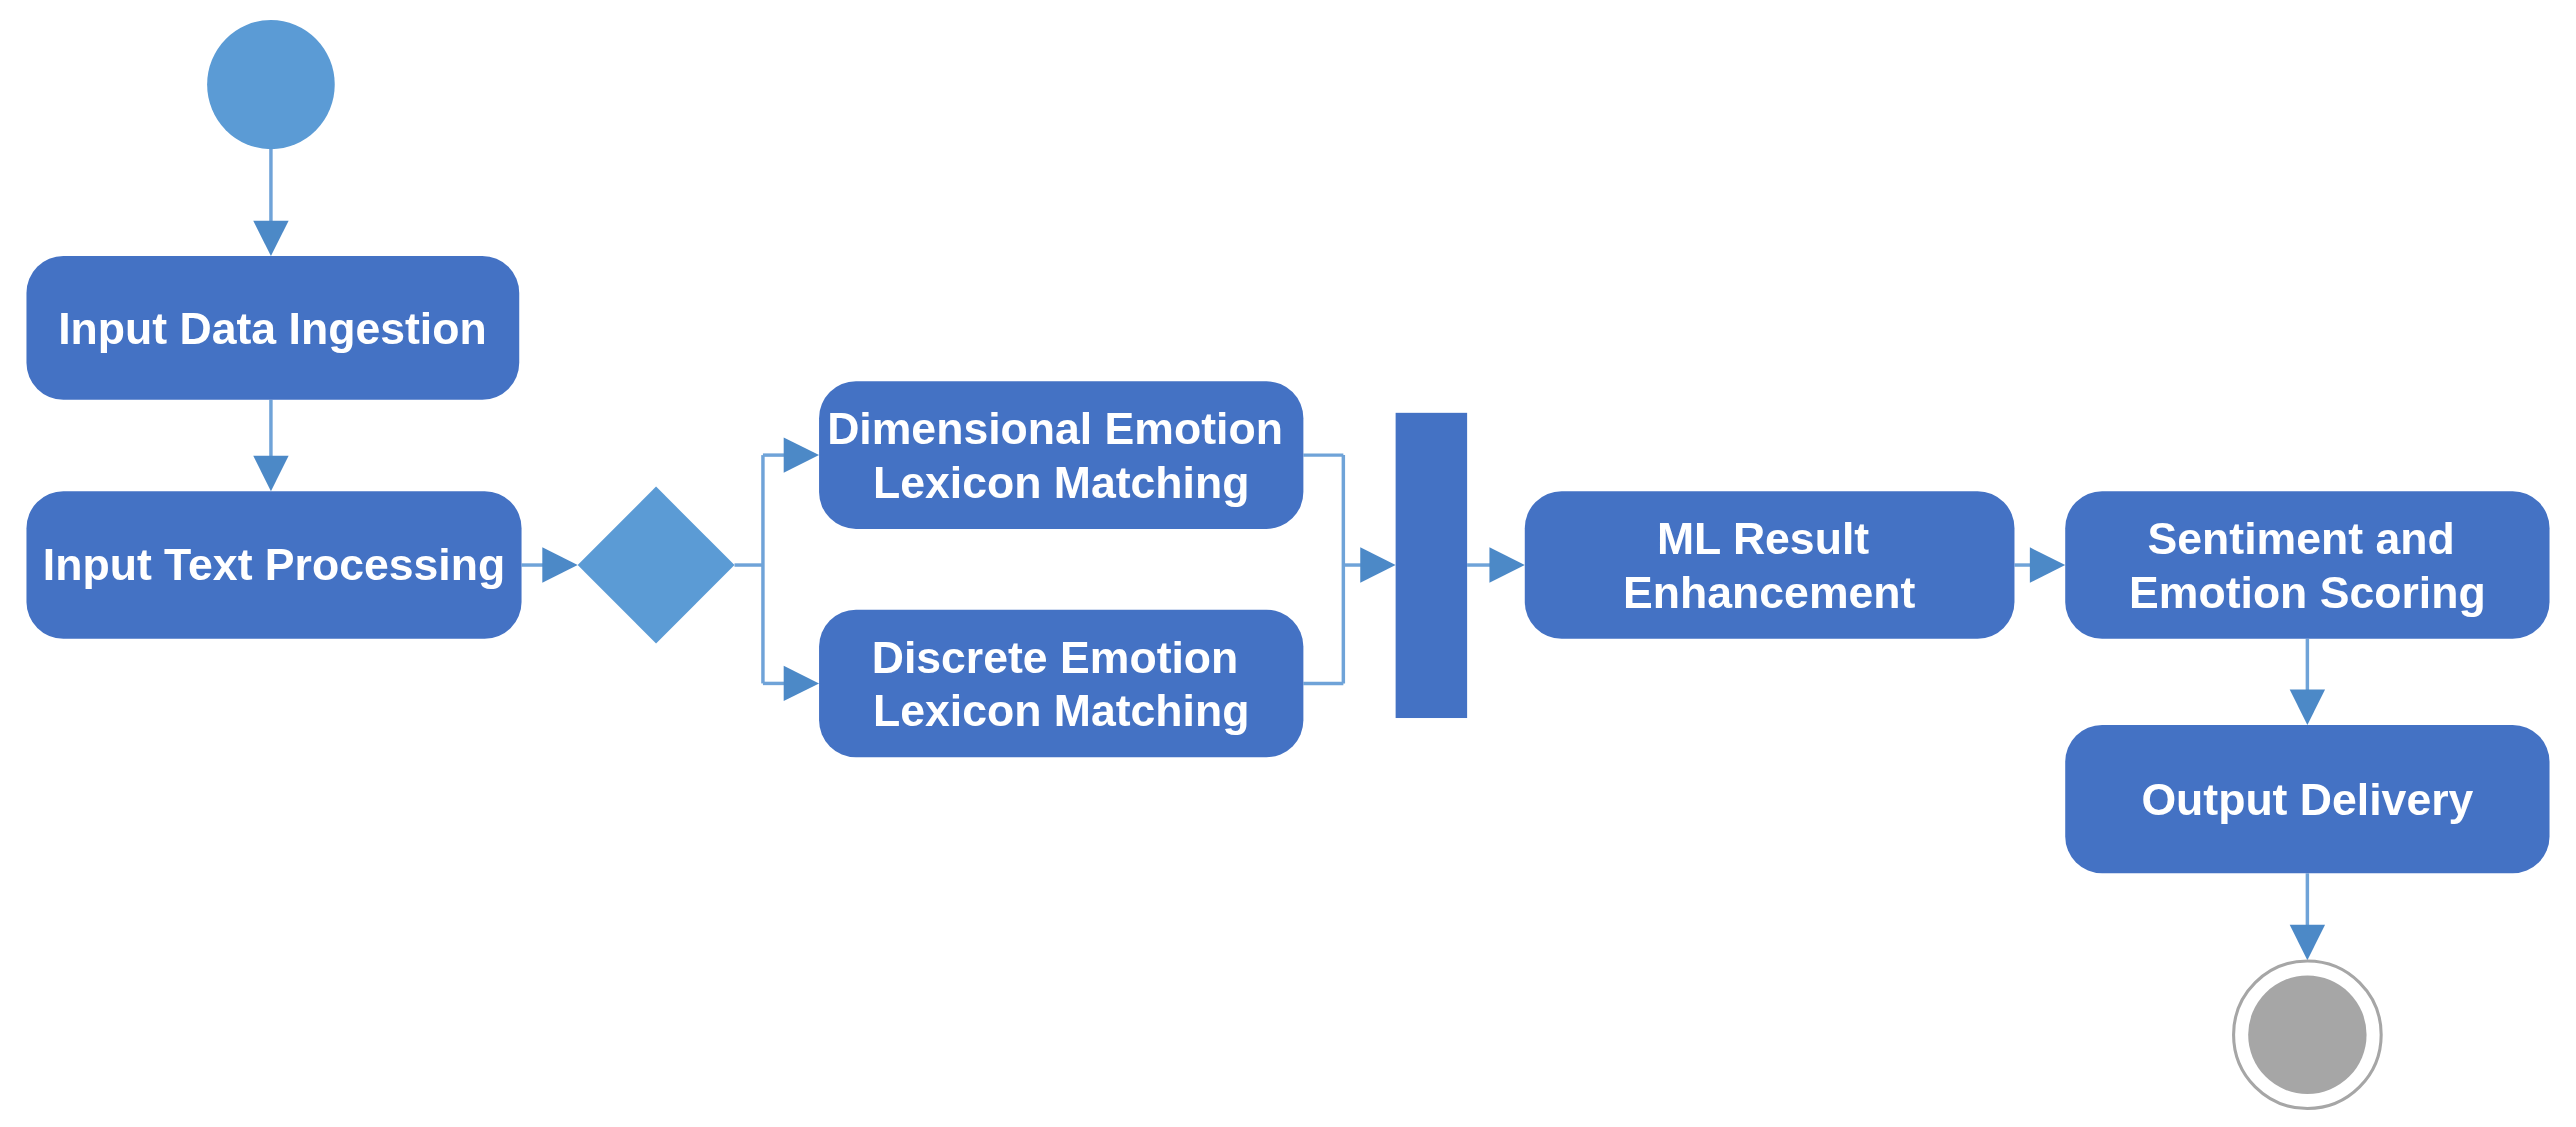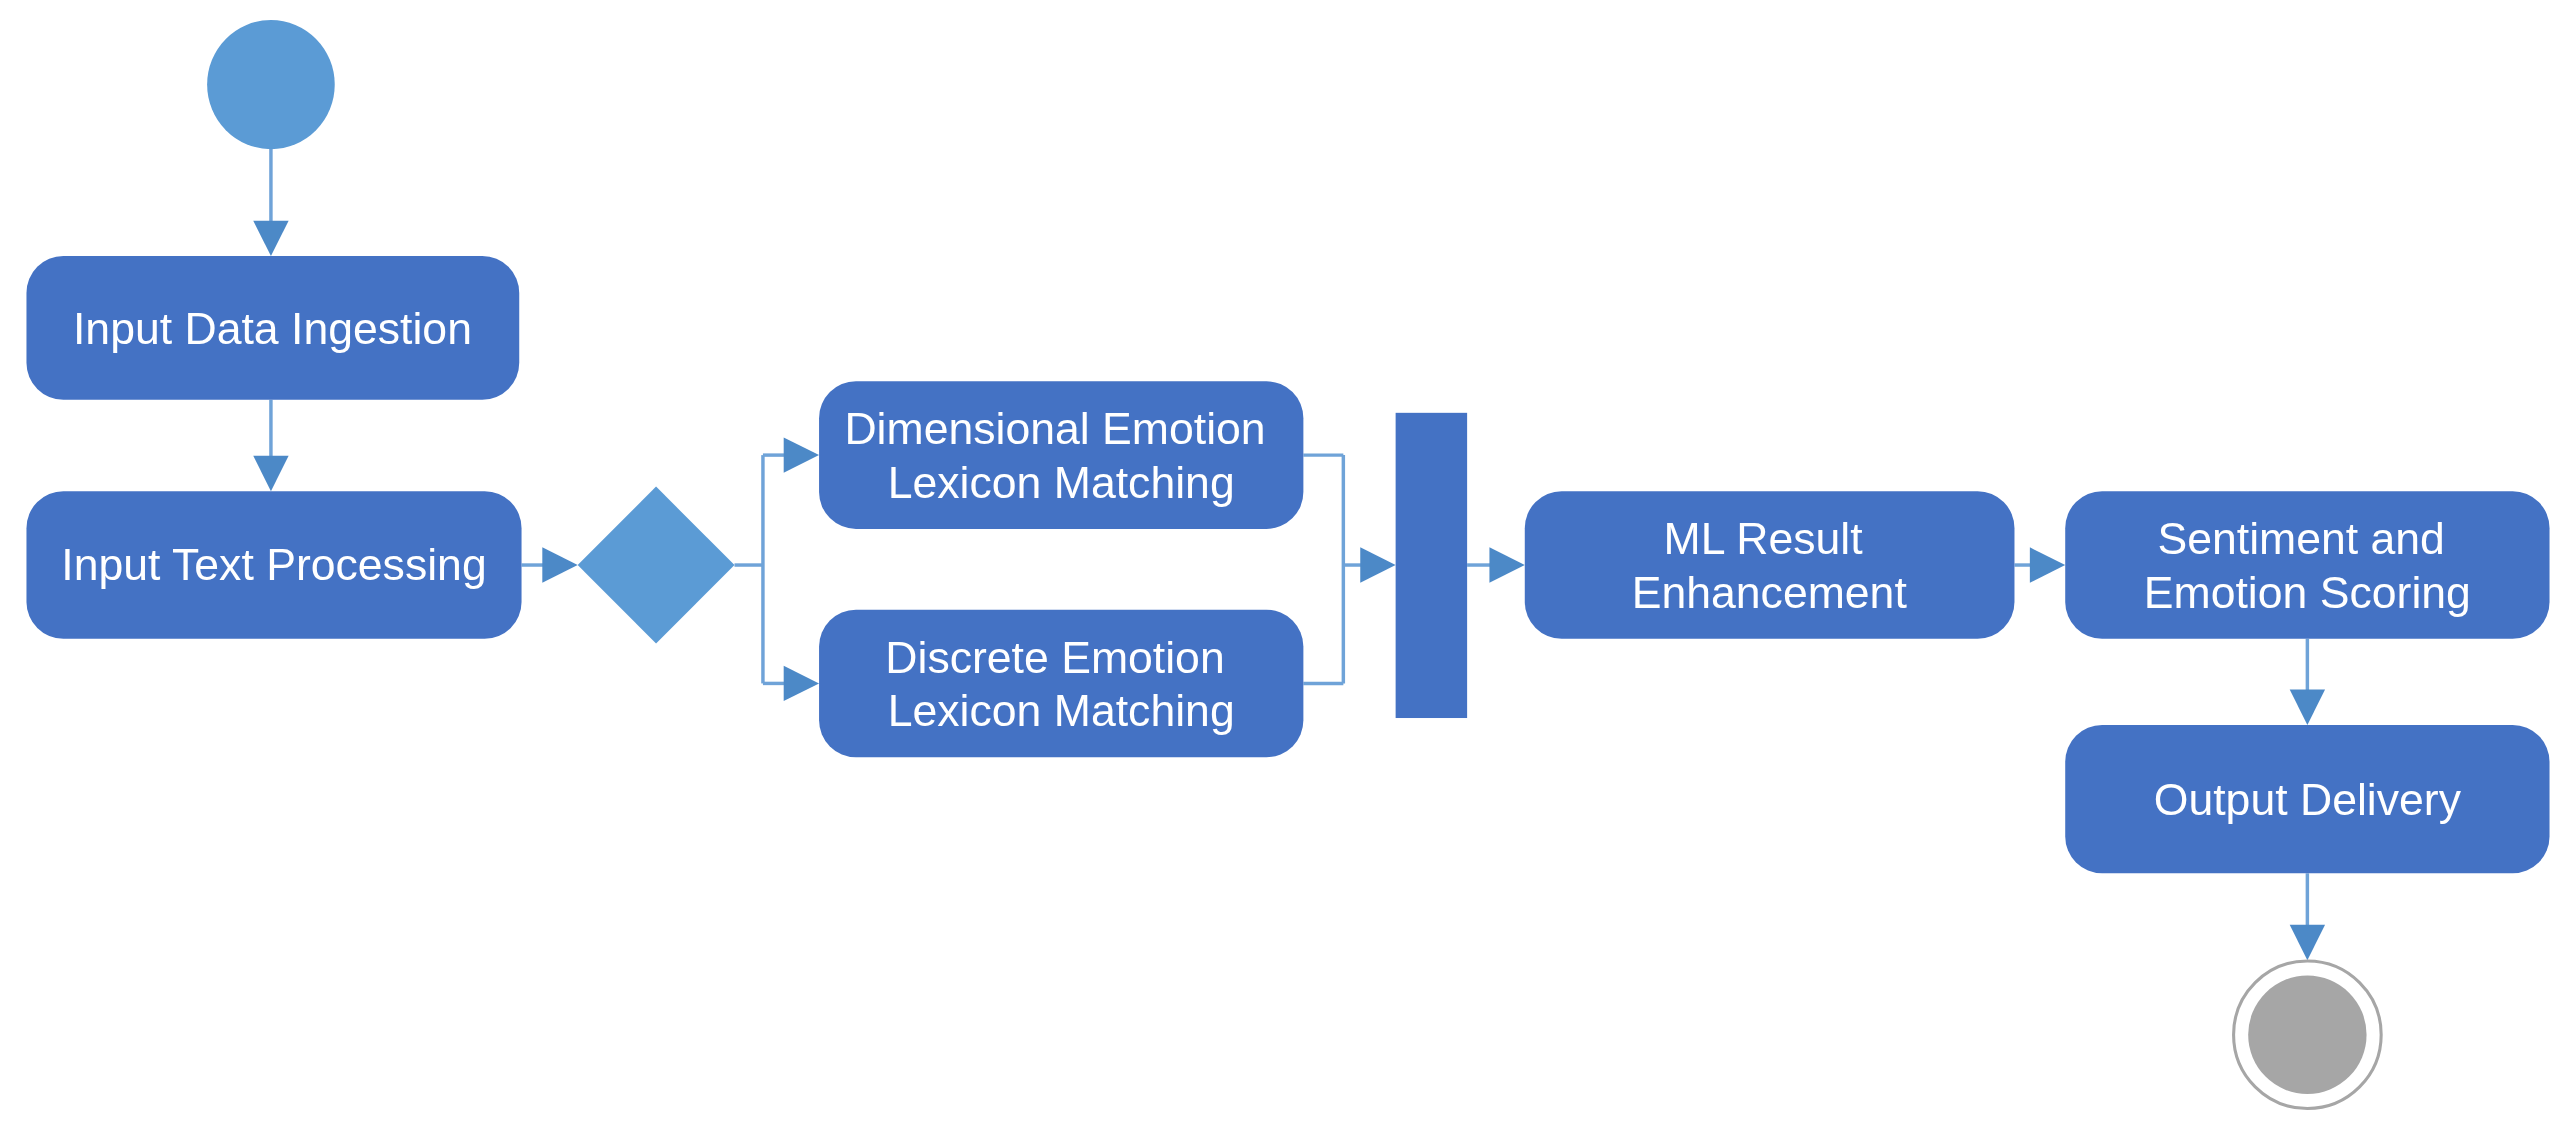--- a/index.html
+++ b/index.html
@@ -8,20 +8,21 @@
     background: #FFFFFF;
     width: 2576px;
     height: 1127px;
     overflow: hidden;
   }
   .stage {
     width: 2536px;
     height: 1127px;
     position: relative;
     font-family: "Liberation Sans", sans-serif;
+    font-weight: bold;
   }
   svg { display: block; }
 
   .process-fill   { fill: #4472C4; }
   .accent-fill    { fill: #5B9BD5; }
   .stem           { stroke: #6FA3D8; stroke-width: 4.5; fill: none; }
   .head           { fill: #4C89C7; stroke: none; }
   .node-label {
     fill: #FFFFFF;
     font-family: "Liberation Sans", sans-serif;

